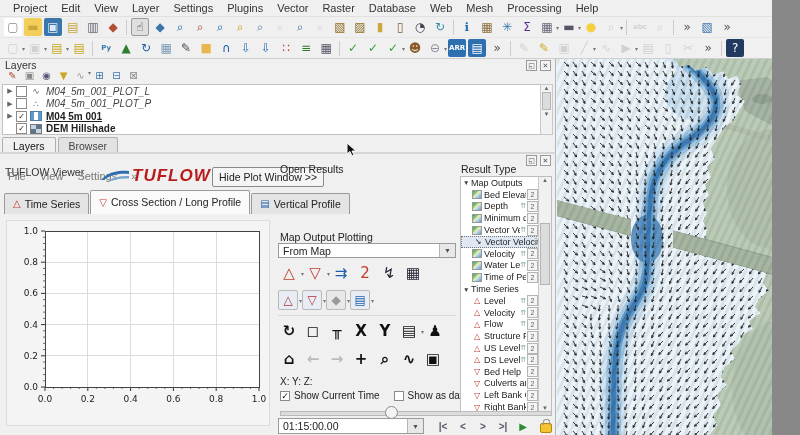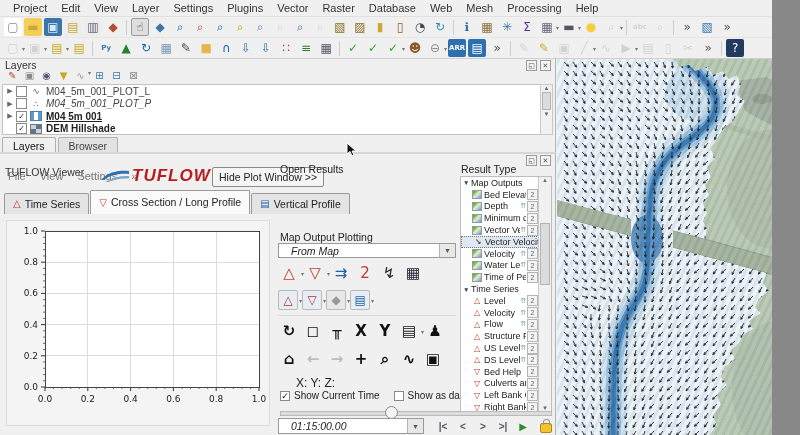--- a/index.html
+++ b/index.html
@@ -63,21 +63,21 @@
         background:#e4e4e4;font-size:10.5px;margin-right:1px;border-radius:2px 2px 0 0;height:13px;}
   .ttab.active{background:#fafafa;height:16px;}
   .ttab .tico{font-family:"DejaVu Sans",sans-serif;font-size:10px;}
   #plot-widget{position:absolute;left:6px;top:66px;width:264px;height:206px;background:#f4f4f4;border:1px solid #dcdcdc;box-sizing:border-box;}
   
   .mid-label{position:absolute;font-size:10.5px;color:#222;}
   #open-results-list{position:absolute;left:278px;top:22px;width:178px;height:51px;background:#fff;
                      border:1px solid #bdbdbd;box-sizing:border-box;}
   .or-item{height:13px;line-height:13px;padding-left:3px;font-size:10px;background:#d6e9fb;border:1px dotted #7a9cc0;box-sizing:border-box;}
   .combo{position:absolute;display:flex;background:#fff;border:1px solid #9a9a9a;box-sizing:border-box;align-items:center;}
-  .combo .val{flex:1;padding-left:12px;font-size:10.5px;white-space:nowrap;overflow:hidden;font-style:italic;}
+  .combo .val{flex:1;padding-left:4px;font-size:10.5px;white-space:nowrap;overflow:hidden;}
   .combo .car{width:15px;align-self:stretch;background:#e8e8e8;border-left:1px solid #b5b5b5;
               display:flex;align-items:center;justify-content:center;font-size:7px;color:#555;}
   .btnrow{position:absolute;display:flex;align-items:center;}
   .pbtn{display:inline-flex;align-items:center;justify-content:center;height:22px;min-width:22px;
         font-family:"DejaVu Sans",sans-serif;font-size:15px;border-radius:2px;margin-right:2px;}
   .pbtn.framed{border:1px solid #b9b9b9;background:#eef1f5;box-sizing:border-box;height:20px;min-width:20px;font-size:12px;}
   .hline{position:absolute;left:278px;width:178px;height:1px;background:#d9d9d9;}
   .cbrow{position:absolute;display:flex;align-items:center;gap:4px;font-size:10px;}
   .cbx{width:10px;height:10px;border:1px solid #8a8a8a;background:#fff;display:flex;align-items:center;
        justify-content:center;font-size:9px;color:#111;box-sizing:border-box;}
@@ -247,21 +247,21 @@
         <span class="dd">▾</span>
         <span class="tbico" style="color: rgb(58, 118, 171);">⊞</span>
         <span class="tbico" style="color: rgb(58, 118, 171);">⊟</span>
         <span class="tbico" style="color: rgb(136, 136, 136);">⊠</span>
       </div>
     <div id="layers-tree">
         <div class="ltrow">
           <span class="lt-exp">▶</span>
           <span class="lt-cb"></span>
           <span class="lt-ic">∿</span>
-          <span style="color: rgb(68, 68, 68);">M04_5m_001_PLOT_L</span>
+          <span style="font-style: italic; color: rgb(68, 68, 68);">M04_5m_001_PLOT_L</span>
         </div>
         <div class="ltrow">
           <span class="lt-exp">▶</span>
           <span class="lt-cb"></span>
           <span class="lt-ic">∴</span>
           <span style="font-style: italic; color: rgb(68, 68, 68);">M04_5m_001_PLOT_P</span>
         </div>
         <div class="ltrow">
           <span class="lt-exp">▶</span>
           <span class="lt-cb">✓</span>
@@ -443,21 +443,21 @@
     <div class="btnrow" id="btnrow-d" style="left:278px;top:194px;">
         <span class="pbtn" style="color: rgb(17, 17, 17); font-weight: bold;">⌂</span>
         <span class="dis pbtn" style="color: rgb(187, 187, 187); font-weight: bold;">←</span>
         <span class="dis pbtn" style="color: rgb(187, 187, 187); font-weight: bold;">→</span>
         <span class="txt pbtn" style="color: rgb(17, 17, 17); font-weight: bold;">+</span>
         <span class="pbtn" style="color: rgb(17, 17, 17); font-weight: bold;">⌕</span>
         <span class="pbtn" style="color: rgb(17, 17, 17); font-weight: bold;">∿</span>
         <span class="pbtn" style="color: rgb(17, 17, 17); font-weight: bold;">▣</span>
       </div>
 
-    <div class="mid-label" style="left:296px;top:222px;font-size:12px;">X: Y: Z:</div>
+    <div class="mid-label" style="left:280px;top:222px;font-size:10px;">X: Y: Z:</div>
     <div class="cbrow" id="cbrow" style="left:280px;top:236px;">
         <span class="cbx">✓</span>
         <span style="margin-right: 10px;">Show Current Time</span>
         <span class="cbx"></span>
         <span style="margin-right: 10px;">Show as dates</span>
       </div>
 
     <div id="time-slider">
       <div class="groove"></div>
         <div class="handle" style="left: 104.8px;"></div>

